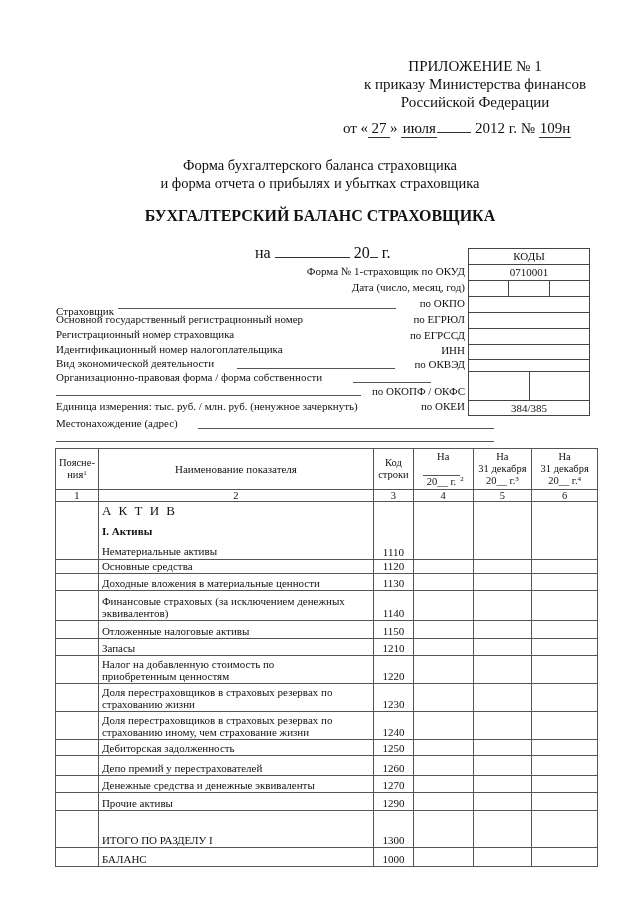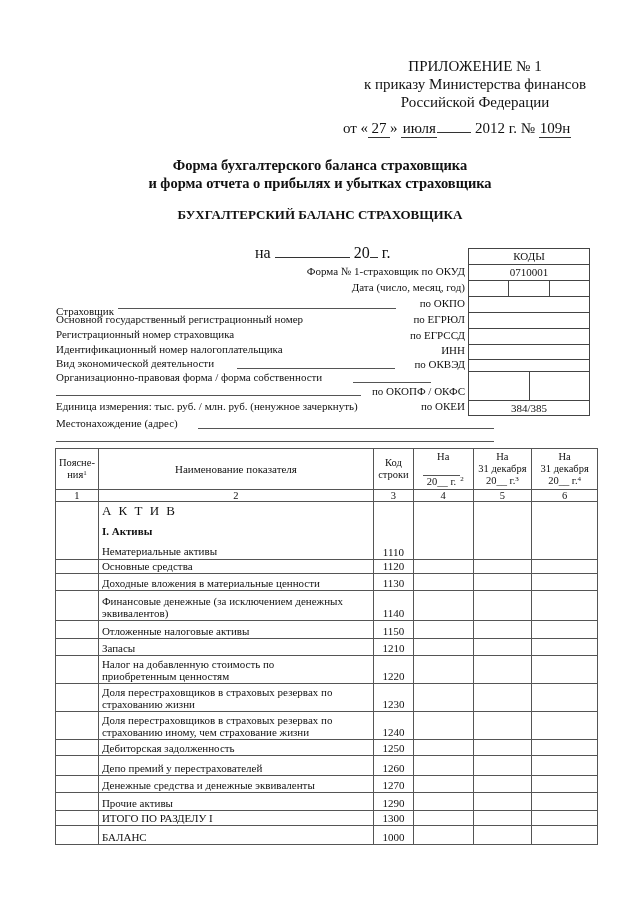--- a/index.html
+++ b/index.html
@@ -1,22 +1,22 @@
 <!DOCTYPE html>
 <html><head>
 <meta charset="utf-8">
 <style>
   html, body { margin:0; padding:0; background:#ffffff; }
   body { width:640px; height:905px; position:relative; overflow:hidden;
          font-family:"Liberation Serif", "DejaVu Serif", serif; color:#111; }
   .abs { position:absolute; white-space:nowrap; }
   .ann { font-size:15px; line-height:17px; text-align:center; }
   .u { border-bottom:1px solid #333; display:inline-block; text-align:center; }
-  .title { font-weight:bold; font-size:14.5px; text-align:center; width:640px; left:0; line-height:18px; }
-  .sub { font-weight:bold; font-size:13px; text-align:center; width:640px; left:0; }
+  .title { font-weight:normal; font-size:14.5px; text-align:center; width:640px; left:0; line-height:18px; }
+  .sub { font-weight:bold; font-size:16px; text-align:center; width:640px; left:0; }
   .lbl { font-size:11px; line-height:13px; }
   .rlbl { font-size:11px; line-height:13px; text-align:right; }
   .line { position:absolute; border-bottom:1px solid #555; height:0; }
   
   .codes { position:absolute; left:468px; top:248px; width:120px; border:1px solid #444; font-size:11px; }
   .codes .r { border-top:1px solid #444; position:relative; box-sizing:border-box; text-align:center; }
   .codes .r:first-child { border-top:none; }
   .codes .split { display:flex; }
   .codes .split > div { flex:1; border-left:1px solid #444; }
   .codes .split > div:first-child { border-left:none; }
@@ -147,21 +147,21 @@
   <tr style="height:17px;">
         <td></td>
         <td class="name">Доходные вложения в материальные ценности</td>
         <td class="code">1130</td>
         <td></td>
         <td></td>
         <td></td>
       </tr>
   <tr style="height:30px;">
         <td></td>
-        <td class="name" style="white-space:normal;">Финансовые денежные (за исключением денежных эквивалентов)</td>
+        <td class="name" style="white-space:normal;">Финансовые страховых (за исключением денежных эквивалентов)</td>
         <td class="code">1140</td>
         <td></td>
         <td></td>
         <td></td>
       </tr>
   <tr style="height:18px;">
         <td></td>
         <td class="name">Отложенные налоговые активы</td>
         <td class="code">1150</td>
         <td></td>
@@ -225,21 +225,21 @@
         <td></td>
       </tr>
   <tr style="height:18px;">
         <td></td>
         <td class="name">Прочие активы</td>
         <td class="code">1290</td>
         <td></td>
         <td></td>
         <td></td>
       </tr>
-  <tr style="height:15px;">
+  <tr style="height:37px;">
         <td></td>
         <td class="name">ИТОГО ПО РАЗДЕЛУ I</td>
         <td class="code">1300</td>
         <td></td>
         <td></td>
         <td></td>
       </tr>
   <tr style="height:19px;">
         <td></td>
         <td class="name">БАЛАНС</td>

